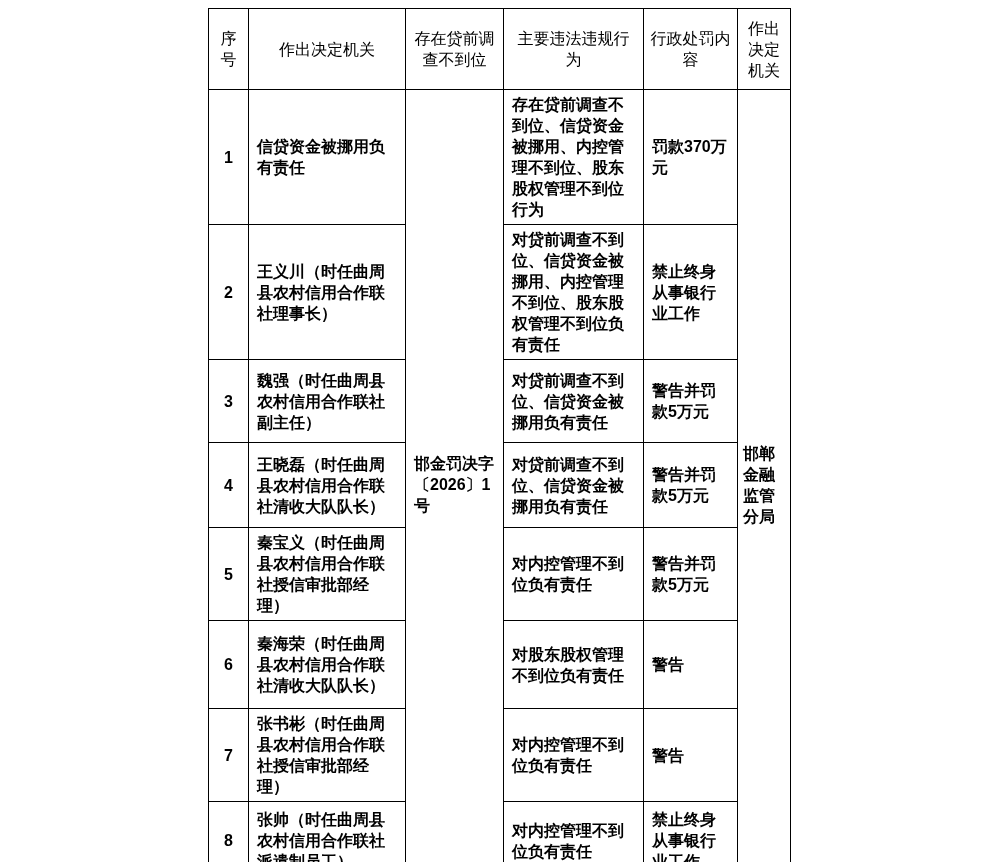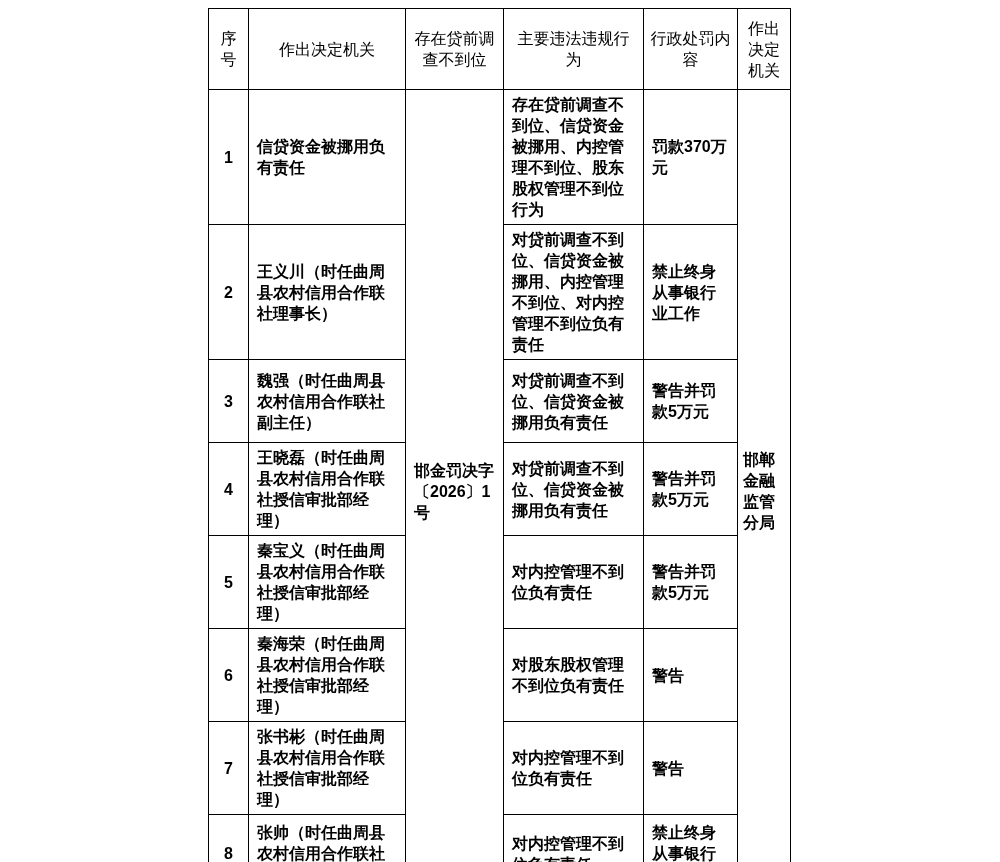--- a/index.html
+++ b/index.html
@@ -93,44 +93,44 @@
         <td class="idx">1</td>
         <td>信贷资金被挪用负有责任</td>
         <td rowspan="8">邯金罚决字〔2026〕1号</td>
         <td>存在贷前调查不到位、信贷资金被挪用、内控管理不到位、股东股权管理不到位行为</td>
         <td>罚款370万元</td>
         <td rowspan="8" class="authority">邯郸金融监管分局</td>
       </tr>
       <tr class="r2">
         <td class="idx">2</td>
         <td>王义川（时任曲周县农村信用合作联社理事长）</td>
-        <td>对贷前调查不到位、信贷资金被挪用、内控管理不到位、对内控管理不到位负有责任</td>
+        <td>对贷前调查不到位、信贷资金被挪用、内控管理不到位、股东股权管理不到位负有责任</td>
         <td>禁止终身从事银行业工作</td>
       </tr>
       <tr class="r3">
         <td class="idx">3</td>
         <td>魏强（时任曲周县农村信用合作联社副主任）</td>
         <td>对贷前调查不到位、信贷资金被挪用负有责任</td>
         <td>警告并罚款5万元</td>
       </tr>
       <tr class="r4">
         <td class="idx">4</td>
-        <td>王晓磊（时任曲周县农村信用合作联社授信审批部经理）</td>
+        <td>王晓磊（时任曲周县农村信用合作联社清收大队队长）</td>
         <td>对贷前调查不到位、信贷资金被挪用负有责任</td>
         <td>警告并罚款5万元</td>
       </tr>
       <tr class="r5">
         <td class="idx">5</td>
         <td>秦宝义（时任曲周县农村信用合作联社授信审批部经理）</td>
         <td>对内控管理不到位负有责任</td>
         <td>警告并罚款5万元</td>
       </tr>
       <tr class="r6">
         <td class="idx">6</td>
-        <td>秦海荣（时任曲周县农村信用合作联社授信审批部经理）</td>
+        <td>秦海荣（时任曲周县农村信用合作联社清收大队队长）</td>
         <td>对股东股权管理不到位负有责任</td>
         <td>警告</td>
       </tr>
       <tr class="r7">
         <td class="idx">7</td>
         <td>张书彬（时任曲周县农村信用合作联社授信审批部经理）</td>
         <td>对内控管理不到位负有责任</td>
         <td>警告</td>
       </tr>
       <tr class="r8">

